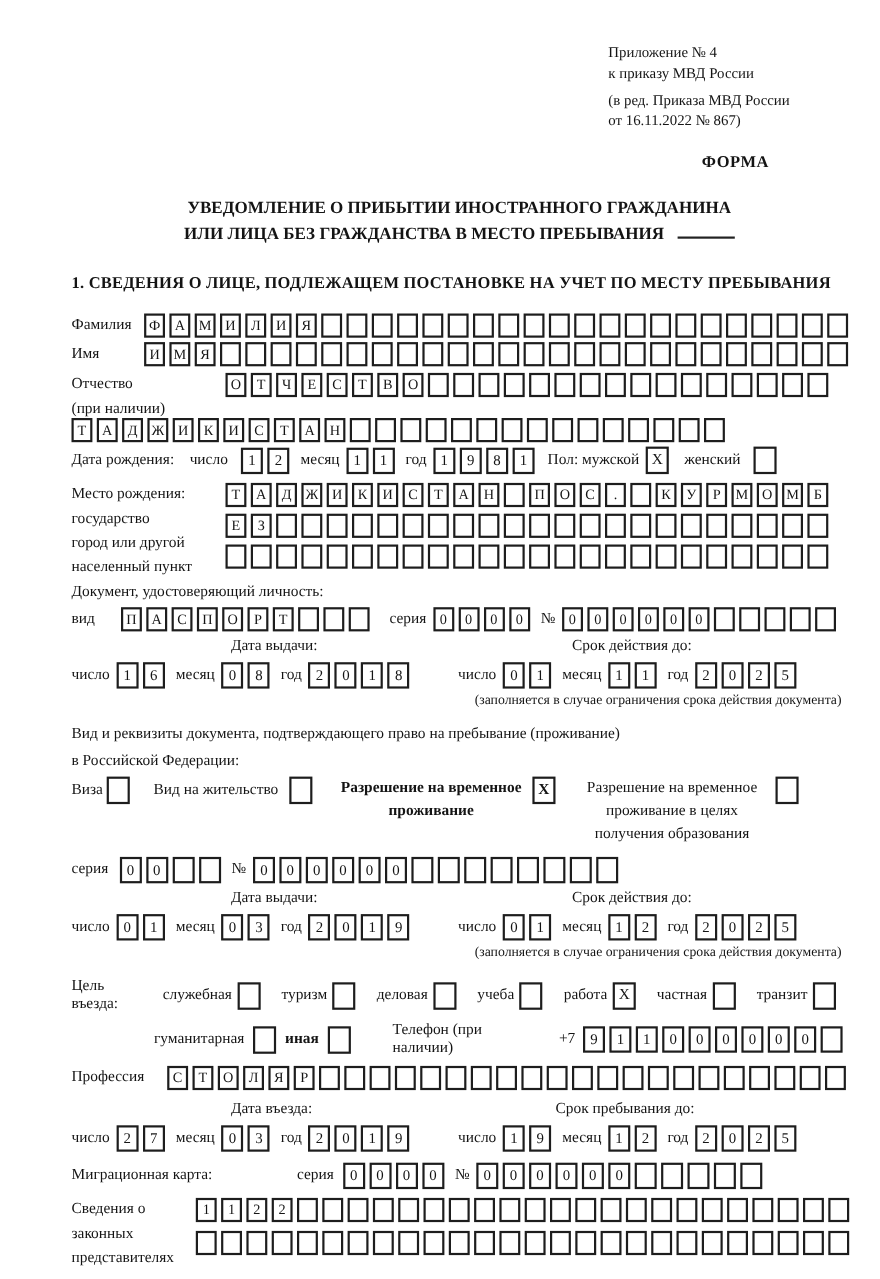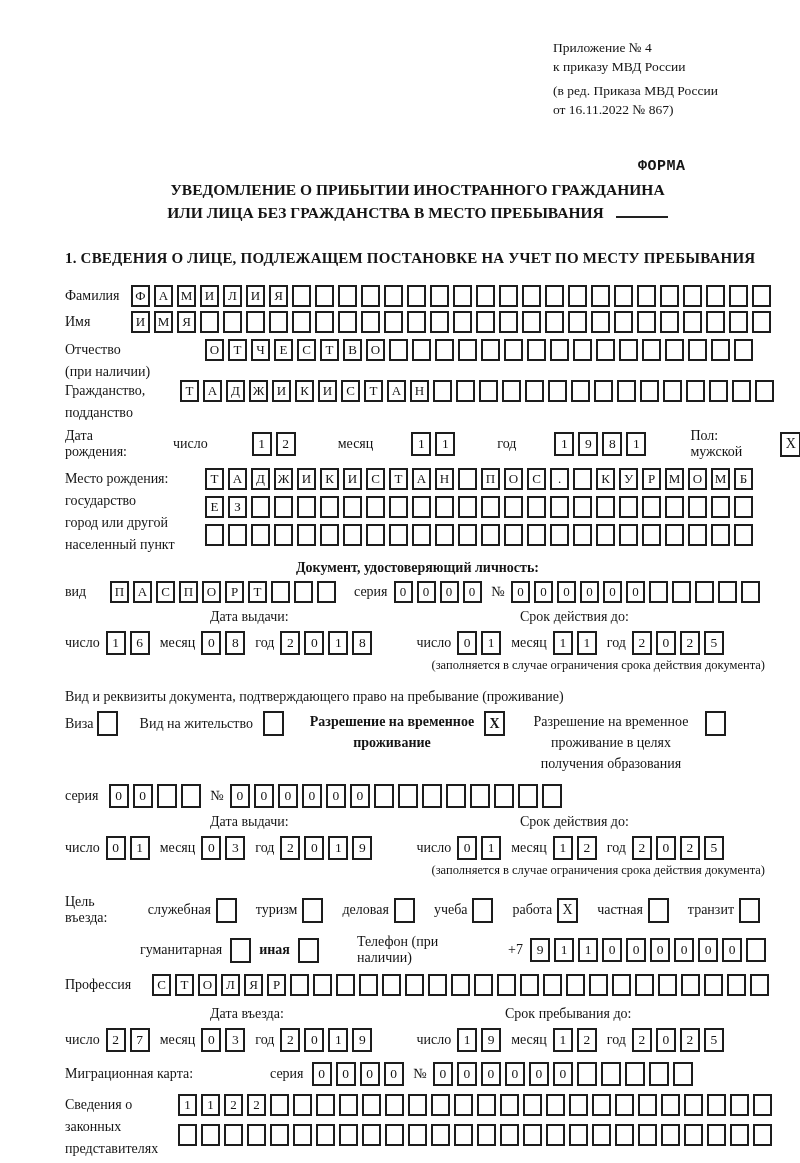--- a/index.html
+++ b/index.html
@@ -5,21 +5,21 @@
   html,body{margin:0;padding:0;background:#fff;}
   #page{
     position:relative; width:800px; height:1163px; margin:0 auto;
     background:#fff; color:#141414; overflow:hidden;
     font-family:"Liberation Serif","DejaVu Serif",serif; font-size:14px;
   }
   .content{position:absolute; left:65px; top:0; width:705px;}
   
   .hdr{position:absolute; left:553px; top:38px; width:230px; line-height:19px; font-size:13.5px;}
   .hdr .gap{height:5px;}
-  .forma{position:absolute; left:638px; top:158px; font-weight:bold; font-size:15px; letter-spacing:.5px;font-family:Liberation Mono, monospace;}
+  .forma{position:absolute; left:638px; top:140px; font-weight:bold; font-size:15px; letter-spacing:.5px;}
   
   .title{margin-top:178px; text-align:center; font-weight:bold; font-size:15.5px; line-height:23px;}
   .blank-line{display:inline-block; width:52px; border-bottom:2px solid #222; height:14px; margin-left:12px;}
   .sect{margin-top:26px; font-weight:bold; font-size:15px; letter-spacing:.2px;}
   
   .cells{display:flex; flex-shrink:0;}
   .cell{
     width:19px; height:22px; box-sizing:border-box; border:2px solid #1d1d1d;
     margin-right:4px; display:inline-flex; align-items:center; justify-content:center;
     font-size:13px; background:#fff; flex-shrink:0;
@@ -159,24 +159,20 @@
           <span class="cell"></span>
           <span class="cell"></span>
           <span class="cell"></span>
           <span class="cell"></span>
           <span class="cell"></span>
           <span class="cell"></span>
         </div>
     </div>
 
     <div class="row" style="margin-top:-3px;">
-      <div class="lblcol" style="width:115px;">
-        <div>Гражданство,</div>
-        <div>подданство</div>
-      </div>
       <div class="cells">
           <span class="cell">Т</span>
           <span class="cell">А</span>
           <span class="cell">Д</span>
           <span class="cell">Ж</span>
           <span class="cell">И</span>
           <span class="cell">К</span>
           <span class="cell">И</span>
           <span class="cell">С</span>
           <span class="cell">Т</span>
@@ -193,21 +189,21 @@
           <span class="cell"></span>
           <span class="cell"></span>
           <span class="cell"></span>
           <span class="cell"></span>
           <span class="cell"></span>
           <span class="cell"></span>
           <span class="cell"></span>
         </div>
     </div>
 
-    <div class="inl" style="margin-top:4px;gap:32px;">
+    <div class="inl" style="margin-top:4px;">
       <span>Дата рождения:</span>
       <span class="dlbl" style="margin-left:14px;">число</span>
       <span class="cells big" style="margin-left:6px;">
           <span class="cell">1</span>
           <span class="cell">2</span>
         </span>
       <span class="dlbl">месяц</span>
       <span class="cells big">
           <span class="cell">1</span>
           <span class="cell">1</span>
@@ -311,21 +307,21 @@
             <span class="cell"></span>
             <span class="cell"></span>
             <span class="cell"></span>
             <span class="cell"></span>
             <span class="cell"></span>
             <span class="cell"></span>
           </div>
       </div>
     </div>
 
-    <div style="text-align:center; font-weight:bold; margin-top:4px;">Документ, удостоверяющий личность:</div>
+    <div style="text-align:left; font-weight:normal; margin-top:4px;">Документ, удостоверяющий личность:</div>
     <div class="inl" style="margin-top:5px;">
       <span style="width:45px;">вид</span>
       <span class="cells">
           <span class="cell">П</span>
           <span class="cell">А</span>
           <span class="cell">С</span>
           <span class="cell">П</span>
           <span class="cell">О</span>
           <span class="cell">Р</span>
           <span class="cell">Т</span>
@@ -396,20 +392,21 @@
             <span class="cell">0</span>
             <span class="cell">2</span>
             <span class="cell">5</span>
           </span>
       </span>
     </div>
     <div class="note">(заполняется в случае ограничения срока действия документа)</div>
 
     <div style="margin-top:12px; line-height:24px;">
       <div>Вид и реквизиты документа, подтверждающего право на пребывание (проживание)</div>
+      <div>в Российской Федерации:</div>
     </div>
     <div class="row" style="margin-top:2px;">
       <span class="inl">
         <span style="margin-right:3px;">Виза</span>
         <span class="cells cb">
             <span class="cell"></span>
           </span>
       </span>
       <span class="inl" style="margin-left:18px;">
         <span style="margin-right:10px;">Вид на жительство</span>

